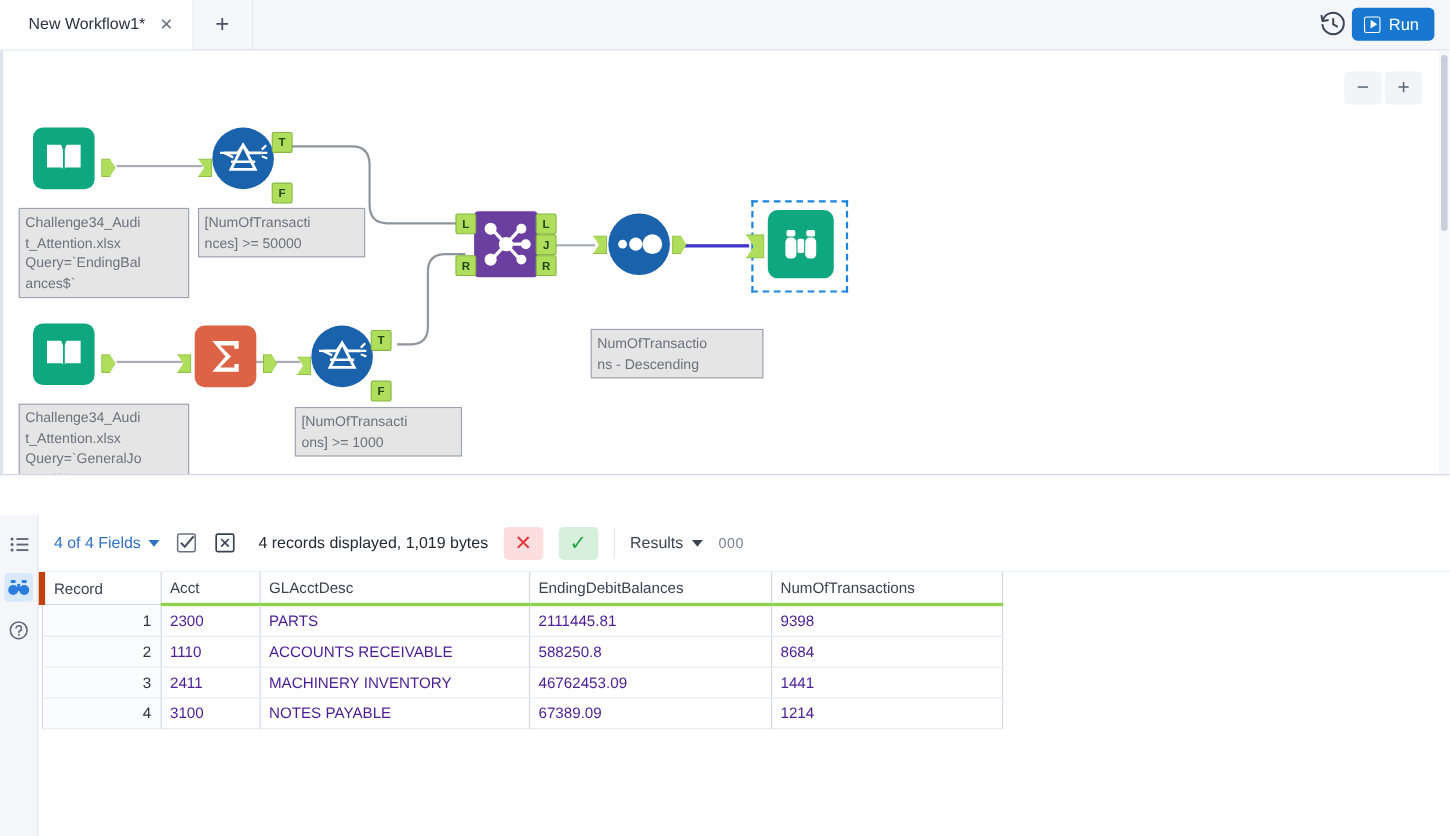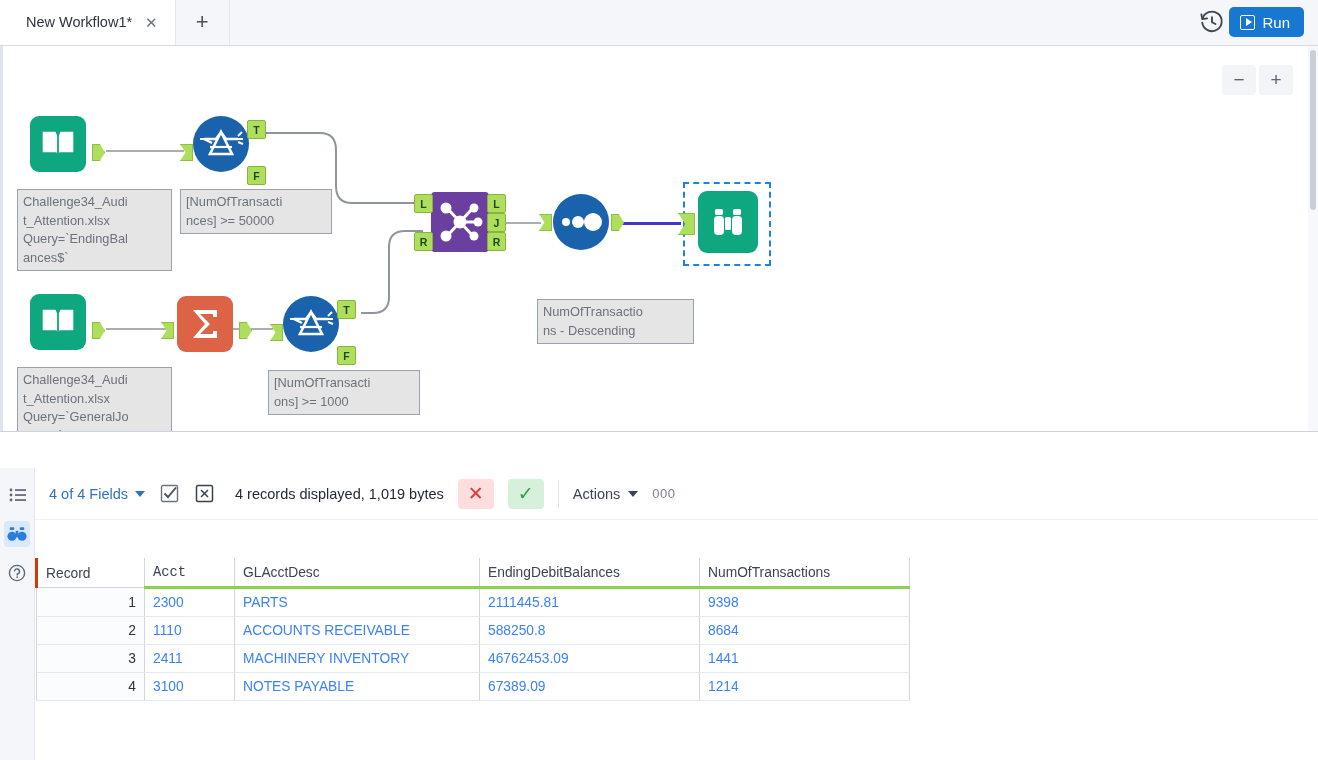--- a/index.html
+++ b/index.html
@@ -125,21 +125,21 @@
   .res-rail {
     width:35px; background:#f4f6fa; border-right:1px solid #e2e7f0;
     padding-top:14px; display:flex; flex-direction:column; align-items:center; gap:13px;
   }
   .rail-btn {
     width:26px;height:26px;border-radius:4px;
     display:flex;align-items:center;justify-content:center;cursor:pointer;
   }
   .rail-btn.active { background:#d8e9fb; }
 
-  .res-main { flex:1; display:flex; flex-direction:column;gap:38px; }
+  .res-main { flex:1; display:flex; flex-direction:column; }
   .toolbar {
     height:52px; display:flex; align-items:center; gap:14px; padding:0 14px;
     border-bottom:1px solid #edf0f5;
   }
   .fields-sel {
     display:flex;align-items:center;gap:7px;color:#2f72c4;font-size:14.5px;cursor:pointer;
   }
   .chev { width:0;height:0;border-left:5px solid transparent;border-right:5px solid transparent;
           border-top:6px solid currentColor; }
   .tb-ico {
@@ -169,25 +169,25 @@
   .tbl-wrap { flex:1; overflow:hidden; padding-left:0; }
   table { border-collapse:collapse; font-size:13.8px; }
   thead th {
     background:#fff; color:#3c4452; font-weight:normal; text-align:left;
     padding:7px 8px 6px 8px; border-right:1px solid #cfd6e2; border-bottom:3px solid #8ed14f;
     vertical-align:bottom; white-space:nowrap;
   }
   thead th.rec-col { border-bottom:1px solid #cfd6e2; text-align:left; }
   tbody td {
     padding:6px 8px; border-right:1px solid #cfd6e2; border-bottom:1px solid #e4e9f1;
-    color:#3b82f6; white-space:nowrap;
+    color:#4c1d95; white-space:nowrap;
   }
   tbody td.rec-col { text-align:right; background:#fbfcfe; color:#2a333f; }
   tbody tr td:first-child { border-left:1px solid #cfd6e2; }
-  thead th:first-child { border-left:3px solid #c2410c; }
+  thead th:first-child { border-left:6px solid #c2410c; }
 </style>
 </head>
 <body>
 
 <div id="app">
 
   <div class="tabbar">
     <div class="tab">
       <span>New Workflow1*</span>
       <span class="tab-close">✕</span>
@@ -454,32 +454,32 @@
               <rect x="1.5" y="1.5" width="16" height="16" rx="1.5"></rect>
               <line x1="6" y1="6" x2="13" y2="13"></line>
                 <line x1="13" y1="6" x2="6" y2="13"></line>
             </svg>
           </span>
           <span class="rec-count">4 records displayed, 1,019 bytes</span>
           <div class="xbtn">✕</div>
           <div class="vbtn">✓</div>
           <div class="tb-divider"></div>
           <div class="actions-sel">
-            <span>Actions</span>
+            <span>Results</span>
             <i class="chev"></i>
           </div>
           <span class="zero-cnt">000</span>
         </div>
 
         <div class="tbl-wrap">
           <table>
             <thead>
               <tr>
                 <th class="rec-col" style="width:108px;">Record</th>
-                <th style="width:90px;font-family:Liberation Mono, monospace;">Acct</th>
+                <th style="width:90px;">Acct</th>
                 <th style="width:245px;">GLAcctDesc</th>
                 <th style="width:220px;">EndingDebitBalances</th>
                 <th style="width:210px;">NumOfTransactions</th>
               </tr>
             </thead>
             <tbody id="tbody">
                 <tr>
                   <td class="rec-col">1</td>
                   <td>2300</td>
                   <td>PARTS</td>

